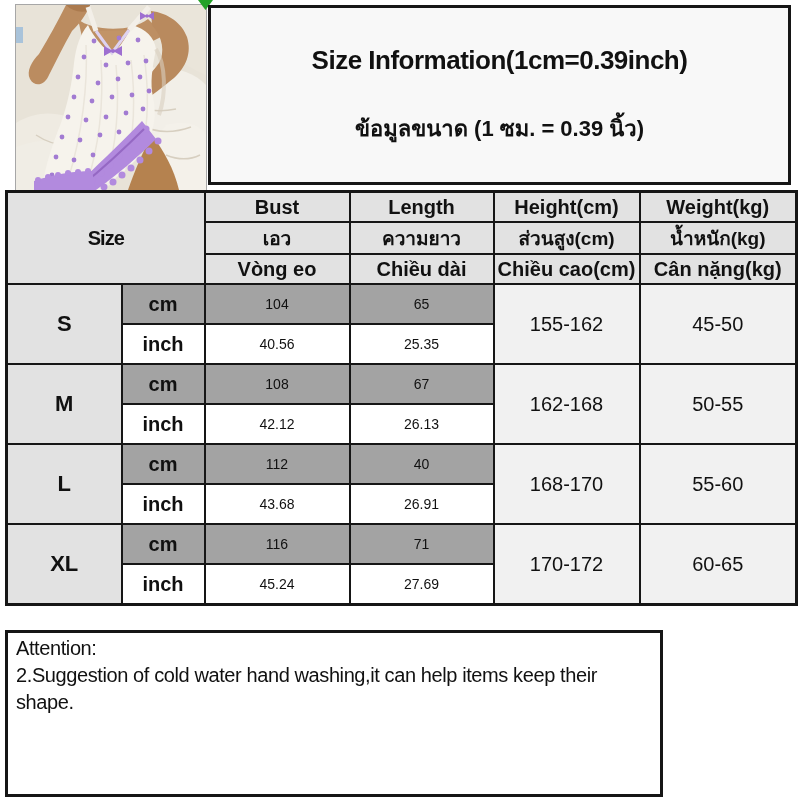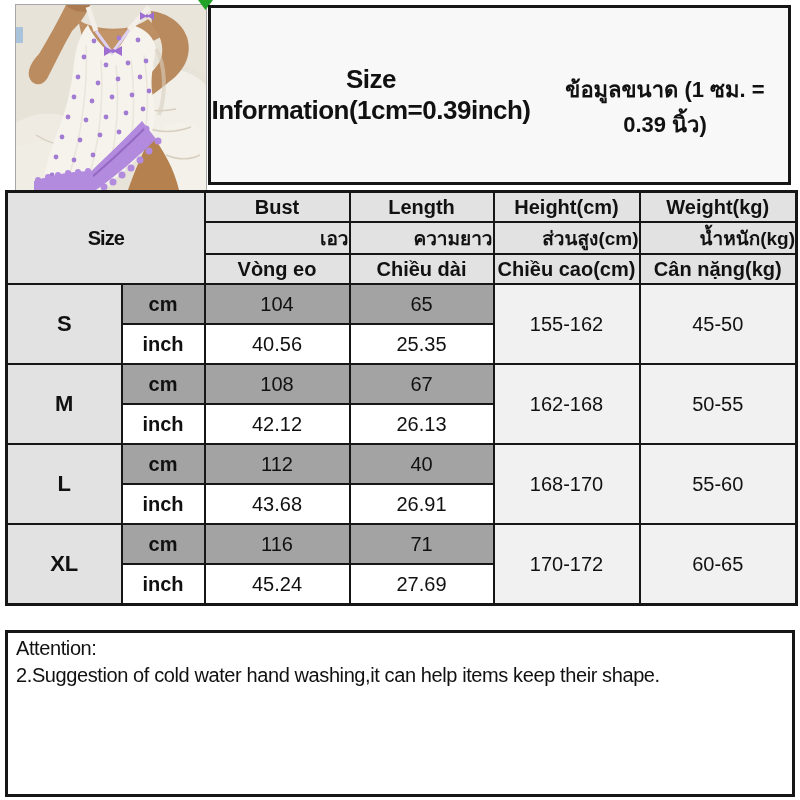--- a/index.html
+++ b/index.html
@@ -13,49 +13,49 @@
     outline:1px solid rgba(60,60,60,.45);
   }
   .photo-wrap svg { display:block; width:100%; height:100%; }
   .green-flag {
     position:absolute; left:198px; top:0; width:15px; height:10px;
     background:#23a228; clip-path:polygon(0 0,100% 0,50% 100%);
   }
   .title-box {
     position:absolute; left:208px; top:5px; width:577px; height:174px;
     border:3px solid #161616; background:#f8f8f8;
-    display:flex; flex-direction:row; align-items:center; justify-content:center;
+    display:flex; flex-direction:column; align-items:center; justify-content:center;
     gap:11px; text-align:center;
   }
   .t-en { font-size:26px; font-weight:bold; letter-spacing:-0.5px; }
   .t-th { font-size:22px; font-weight:bold;margin-top:24px; }
   .t-vi { font-size:25px; font-weight:bold; letter-spacing:-0.5px; }
 
   table.size-table {
     position:absolute; left:5px; top:190px;
     border-collapse:collapse; table-layout:fixed;
     border:3px solid #161616;
   }
   .size-table td {
     border:2px solid #161616; text-align:center; vertical-align:middle;
     padding:0; overflow:hidden; white-space:nowrap;
   }
   .hdr td { background:#e2e2e2; font-weight:bold; font-size:20px; height:28px; }
-  .hdr.hdr-th td { font-size:19px;text-align:right; }
+  .hdr.hdr-th td { font-size:19px; }
   .size-cell { background:#e2e2e2; font-weight:bold; font-size:36px; letter-spacing:-1px;margin-left:40px; }
   .letter-cell { background:#e2e2e2 !important; font-weight:bold; font-size:22px; }
   .unit-cell { font-weight:bold; font-size:20px; }
-  .num-cell { font-size:20px; font-weight:normal; }
+  .num-cell { font-size:14px; font-weight:normal; }
   .range-cell { background:#f1f1f1 !important; font-size:20px; font-weight:normal; }
   tr.row-cm td { background:#a3a3a3; height:38px; }
   tr.row-inch td { background:#ffffff; height:38px; }
 
   .attention {
     position:absolute; left:5px; top:630px; box-sizing:border-box;
-    width:790px; height:167px; border:3px solid #161616; background:#ffffff;
+    width:658px; height:167px; border:3px solid #161616; background:#ffffff;
     padding:2px 8px; font-size:20px; line-height:27px; letter-spacing:-0.4px;
   }
   .attention div { margin:0; }
 </style>
 </head>
 <body>
 
 <div class="photo-wrap" aria-label="Model lying on a bed wearing a white ribbed slip nightdress with purple heart print and purple lace trim">
   <svg viewBox="0 0 190 185" preserveAspectRatio="none">
     <rect width="190" height="185" fill="#e8e3d8"></rect>

